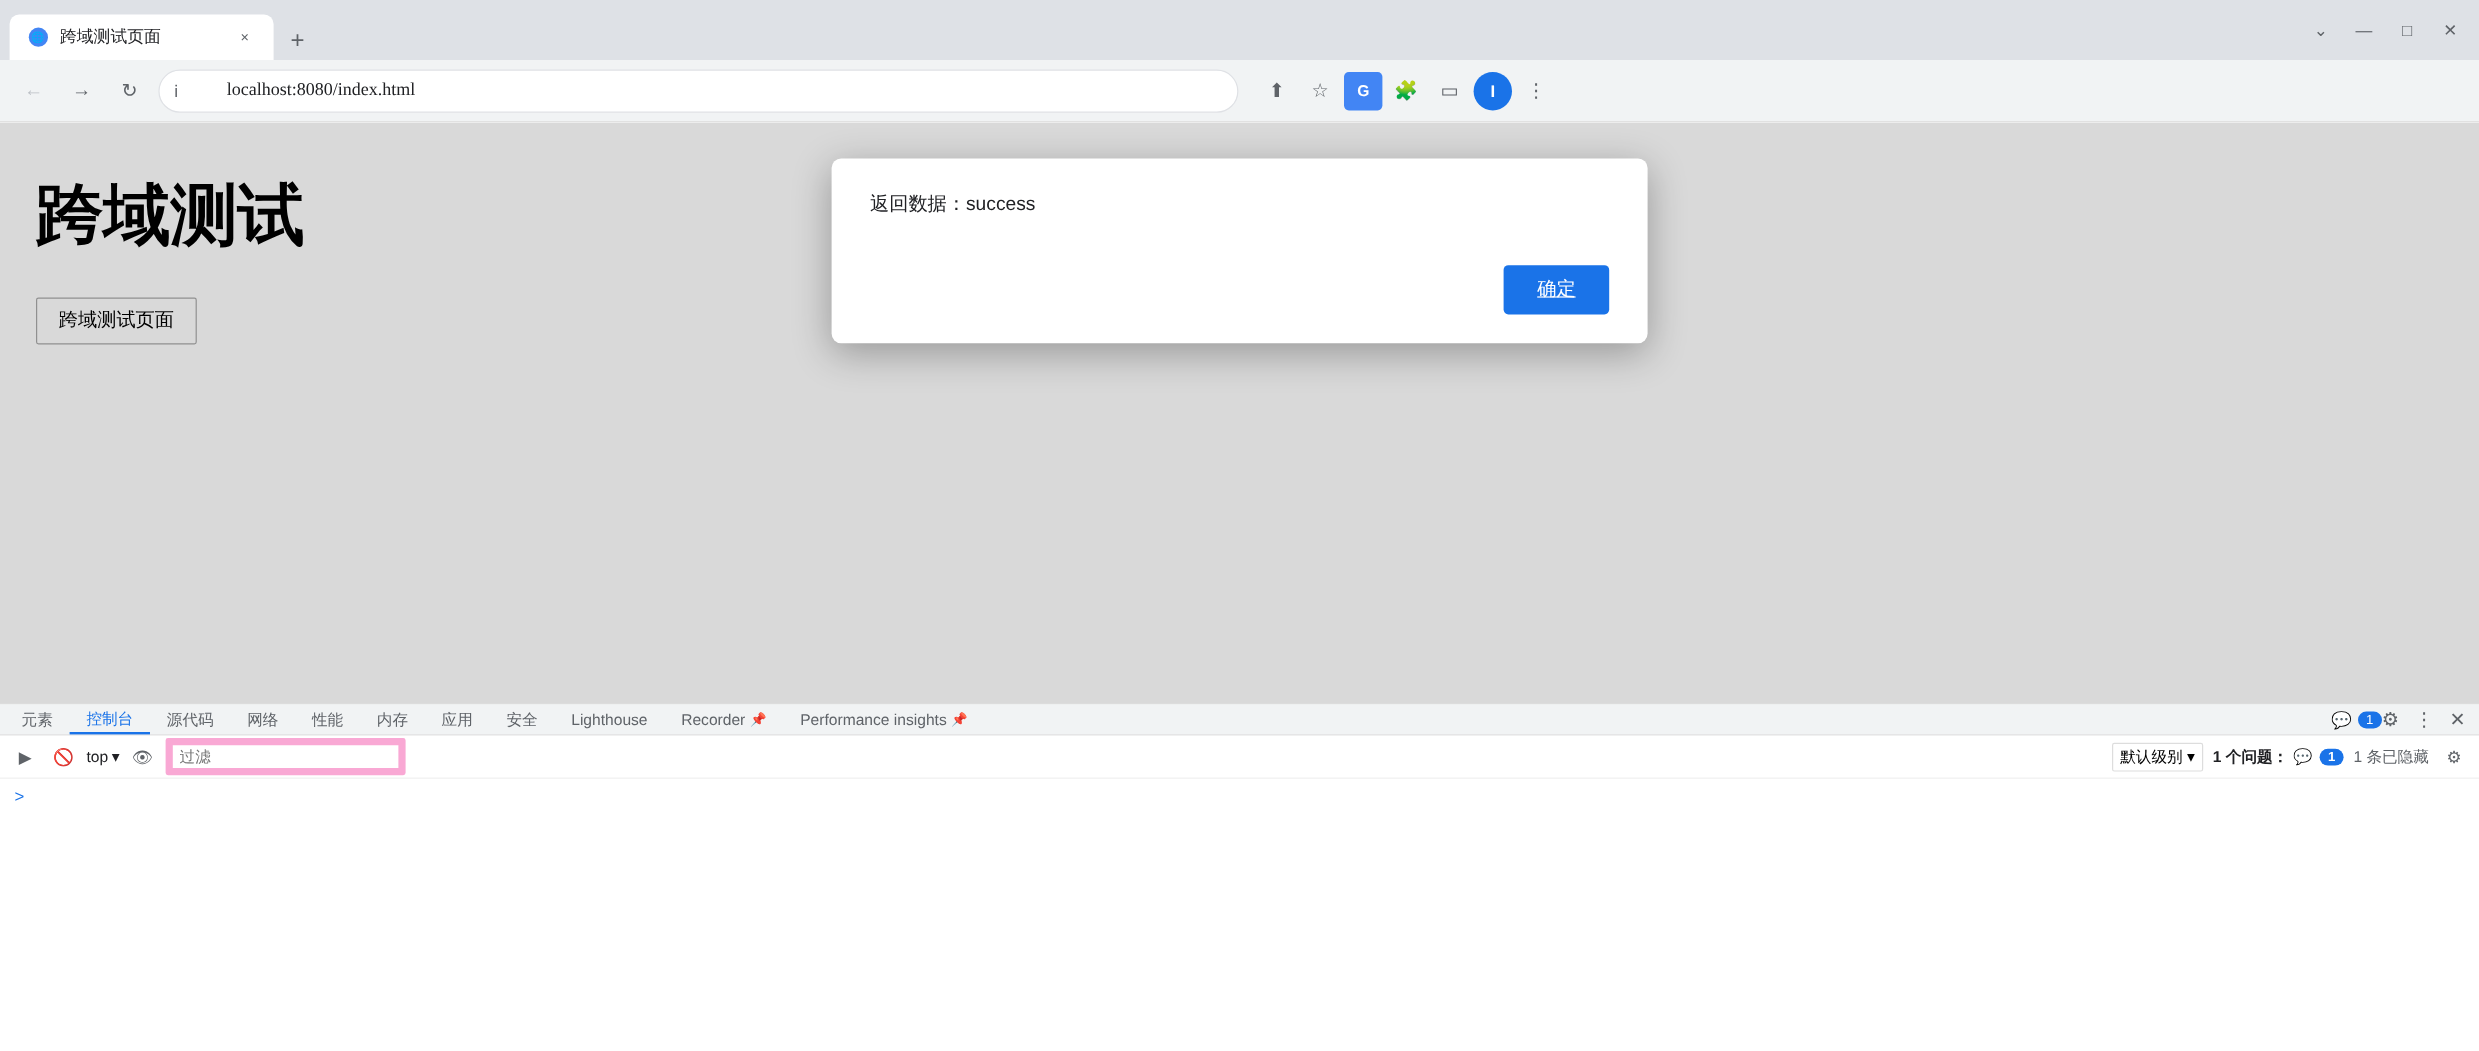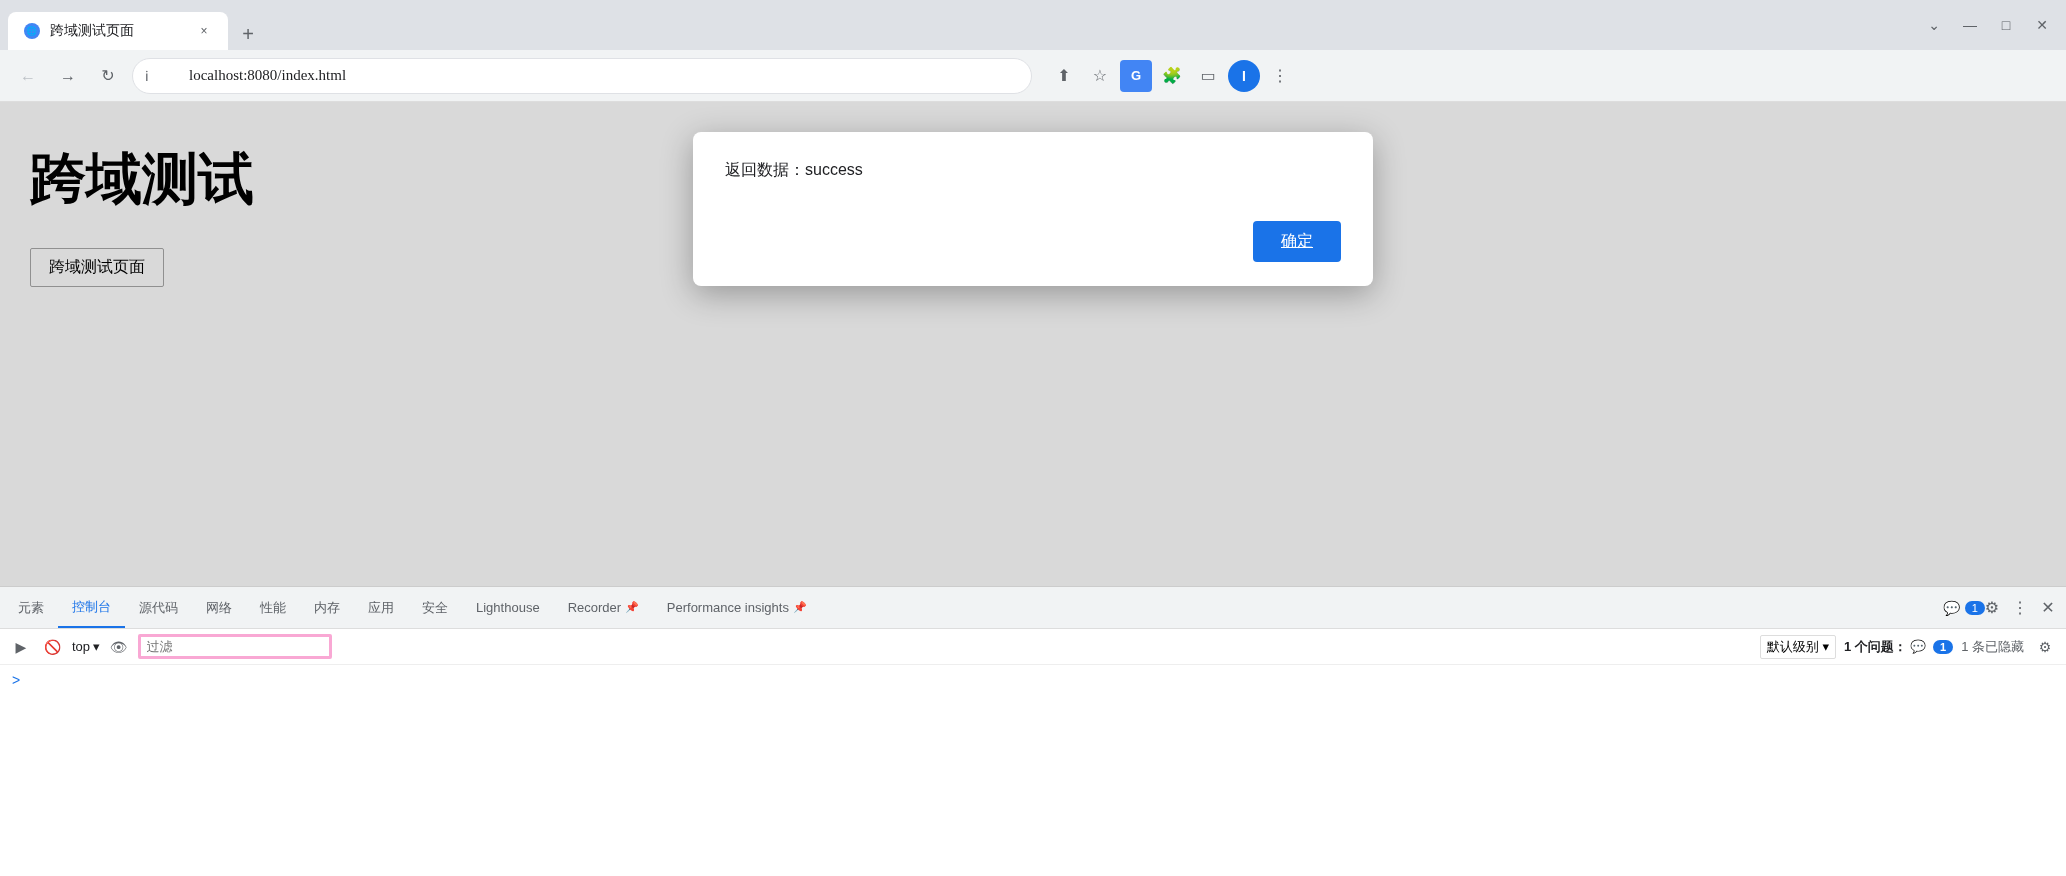--- a/index.html
+++ b/index.html
@@ -38,31 +38,31 @@
     
     .alert-overlay { position: absolute; top: 0; left: 0; right: 0; bottom: 0; background: rgba(0,0,0,0.15); display: flex; align-items: flex-start; justify-content: center; padding-top: 30px; }
     .alert-dialog { background: #fff; border-radius: 8px; box-shadow: 0 8px 32px rgba(0,0,0,0.3); padding: 28px 32px 24px 32px; min-width: 680px; max-width: 700px; }
     .alert-title { font-size: 20px; color: #202124; margin-bottom: 16px; font-weight: 400; }
     .alert-body { font-size: 16px; color: #202124; margin-bottom: 40px; }
     .alert-footer { display: flex; justify-content: flex-end; }
     .alert-ok-btn { background: #1a73e8; color: #fff; border: none; border-radius: 4px; padding: 10px 28px; font-size: 16px; cursor: pointer; text-decoration: underline; }
 
     
     .devtools { height: 290px; border-top: 1px solid #ccc; display: flex; flex-direction: column; background: #fff; }
-    .devtools-tabs { background: #f1f3f4; border-bottom: 1px solid #ddd; display: flex; align-items: center; padding: 0 4px; height: 42px; }
+    .devtools-tabs { background: #f1f3f4; border-bottom: 1px solid #ddd; display: flex; align-items: center; padding: 0 4px; height: 26px; }
     .dt-tab { padding: 0 14px; height: 100%; display: flex; align-items: center; font-size: 13px; color: #5f6368; cursor: pointer; white-space: nowrap; }
     .dt-tab.active { color: #1a73e8; border-bottom: 2px solid #1a73e8; }
     .dt-spacer { flex: 1; }
     .dt-badge { background: #1a73e8; color: white; border-radius: 8px; padding: 1px 7px; font-size: 11px; margin-left: 2px; }
     .dt-icon-btn { width: 28px; height: 28px; display: flex; align-items: center; justify-content: center; color: #5f6368; font-size: 16px; cursor: pointer; border-radius: 4px; }
 
     .devtools-toolbar { background: #fff; border-bottom: 1px solid #eee; display: flex; align-items: center; padding: 0 8px; height: 36px; gap: 6px; }
     .dt-toolbar-btn { width: 26px; height: 26px; display: flex; align-items: center; justify-content: center; color: #5f6368; font-size: 14px; cursor: pointer; border-radius: 4px; }
     .dt-select { background: #fff; border: none; font-size: 13px; color: #202124; cursor: pointer; display: flex; align-items: center; gap: 3px; }
-    .filter-input { flex: 0 0 120px; background: #fff; border: 3px solid #f9a8d4; border-radius: 2px; padding: 2px 6px; font-size: 13px; color: #5f6368; }
+    .filter-input { flex: 0 0 120px; background: #fff; border: 6px solid #f9a8d4; border-radius: 2px; padding: 2px 6px; font-size: 13px; color: #5f6368; }
     .dt-right { margin-left: auto; display: flex; align-items: center; gap: 8px; }
     .dt-level-select { background: #fff; border: 1px solid #ddd; border-radius: 2px; padding: 2px 6px; font-size: 13px; cursor: pointer; }
     .dt-issues { display: flex; align-items: center; gap: 4px; font-size: 13px; color: #202124; font-weight: bold; }
     .dt-hidden { font-size: 13px; color: #5f6368; }
 
     .devtools-content { flex: 1; background: #fff; padding: 6px 12px; position: relative; }
     .console-arrow { color: #1a73e8; font-size: 14px; cursor: pointer; }
     .pin-icon { font-size: 11px; color: #5f6368; }
   </style>
 </head>

